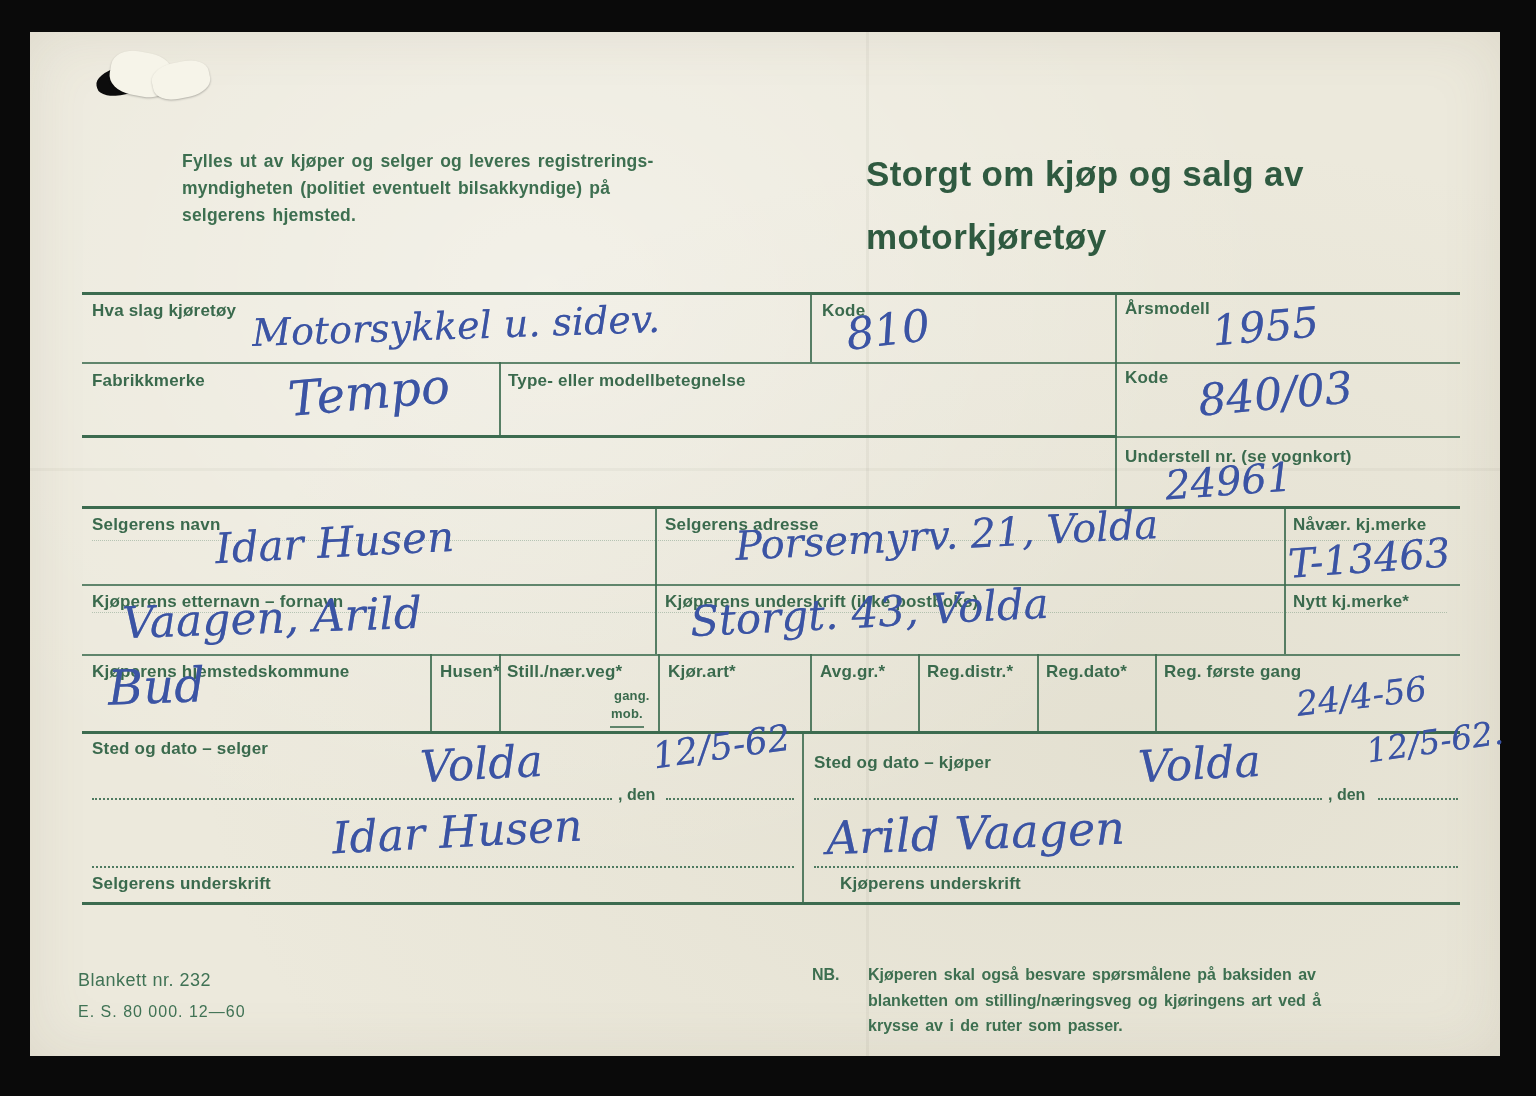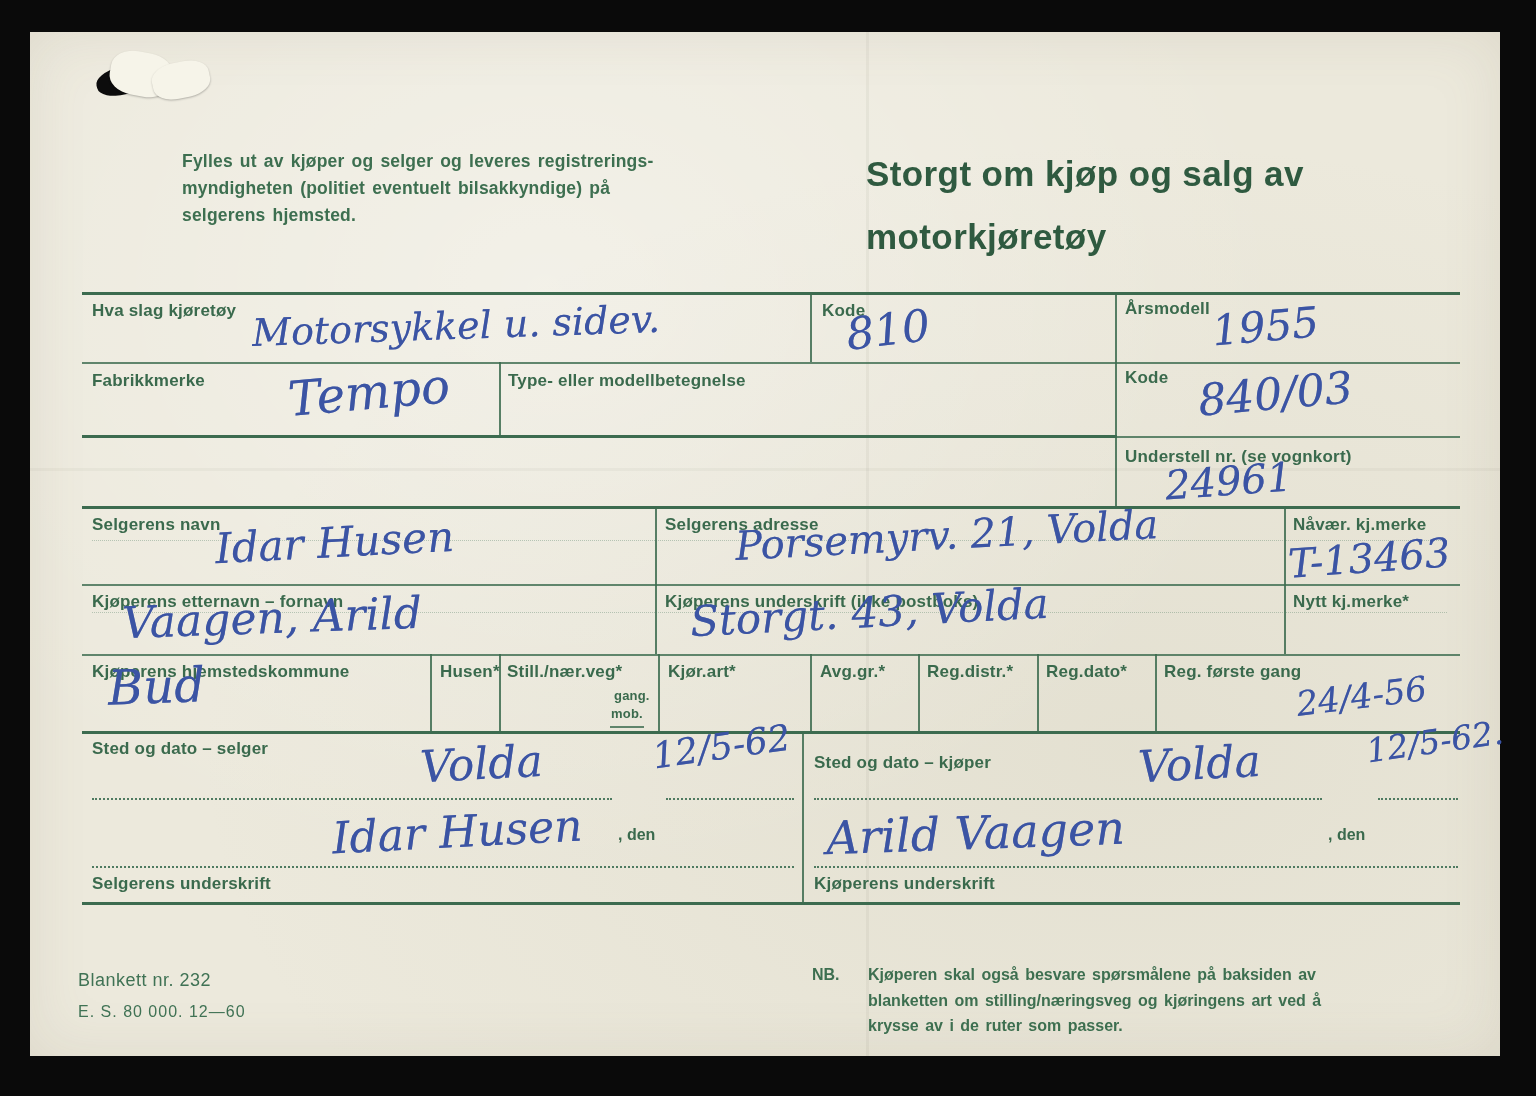--- a/index.html
+++ b/index.html
@@ -35,21 +35,21 @@
   .note p{margin:0 0 14px 0;}
   .title{
     position:absolute;left:866px;top:142px;color:#2f5a40;font-size:35px;
     font-weight:700;letter-spacing:.4px;line-height:1.8;
   }
   .hline{position:absolute;background:#3c6b4f;}
   .hline.thin{background:rgba(60,107,79,.8);}
   .vline{position:absolute;background:rgba(60,107,79,.85);}
   .dots{position:absolute;height:0;border-bottom:2.5px dotted #4e7a60;}
   .dots.faint{border-bottom:1.5px dotted rgba(78,122,96,.35);}
-  .den{position:absolute;color:#3a6a4d;font-size:16px;font-weight:700;margin-top:40px;}
+  .den{position:absolute;color:#3a6a4d;font-size:16px;font-weight:700;}
 
   .hw{
     position:absolute;font-family:"DejaVu Serif", serif;font-style:italic;
     color:#3b54a4;white-space:nowrap;z-index:5;
     text-shadow:0 0 .4px rgba(59,84,164,.6);
   }
   .footer-left{position:absolute;left:78px;color:#3f7254;}
   .nb{position:absolute;color:#3d6f50;font-size:16px;font-weight:700;line-height:1.6;word-spacing:2px;}
   .underline-sm{position:absolute;background:rgba(60,107,79,.8);}
 </style>
@@ -153,19 +153,19 @@
 <div class="dots" style="left:92px;top:866px;width:702px;"></div>
 <div class="lbl" style="left:92px;top:874px;">Selgerens underskrift</div>
 
 <div class="hw" style="left:1138px;top:738px;font-size:44px;transform:rotate(-3deg);">Volda</div>
 <div class="hw" style="left:1366px;top:722px;font-size:33px;transform:rotate(-8deg);">12/5-62.</div>
 <div class="dots" style="left:814px;top:798px;width:508px;"></div>
 <div class="den" style="left:1328px;top:786px;">, den</div>
 <div class="dots" style="left:1378px;top:798px;width:80px;"></div>
 <div class="hw" style="left:826px;top:806px;font-size:46px;transform:rotate(-2deg);">Arild Vaagen</div>
 <div class="dots" style="left:814px;top:866px;width:644px;"></div>
-<div class="lbl" style="left:814px;top:874px;">Kjøperens underskrift</div>
+<div class="lbl" style="left:840px;top:874px;">Kjøperens underskrift</div>
 
 <div class="footer-left" style="top:970px;font-size:18px;letter-spacing:.5px;">Blankett nr. 232</div>
 <div class="footer-left" style="top:1003px;font-size:16px;letter-spacing:1px;text-align:right;">E. S. 80 000.  12—60</div>
 
 <div class="nb" style="left:812px;top:962px;width:56px;">NB.</div>
 <div class="nb" style="left:868px;top:962px;width:480px;">Kjøperen skal også besvare spørsmålene på baksiden av blanketten om stilling/næringsveg og kjøringens art ved å krysse av i de ruter som passer.</div>
 
 </body></html>

